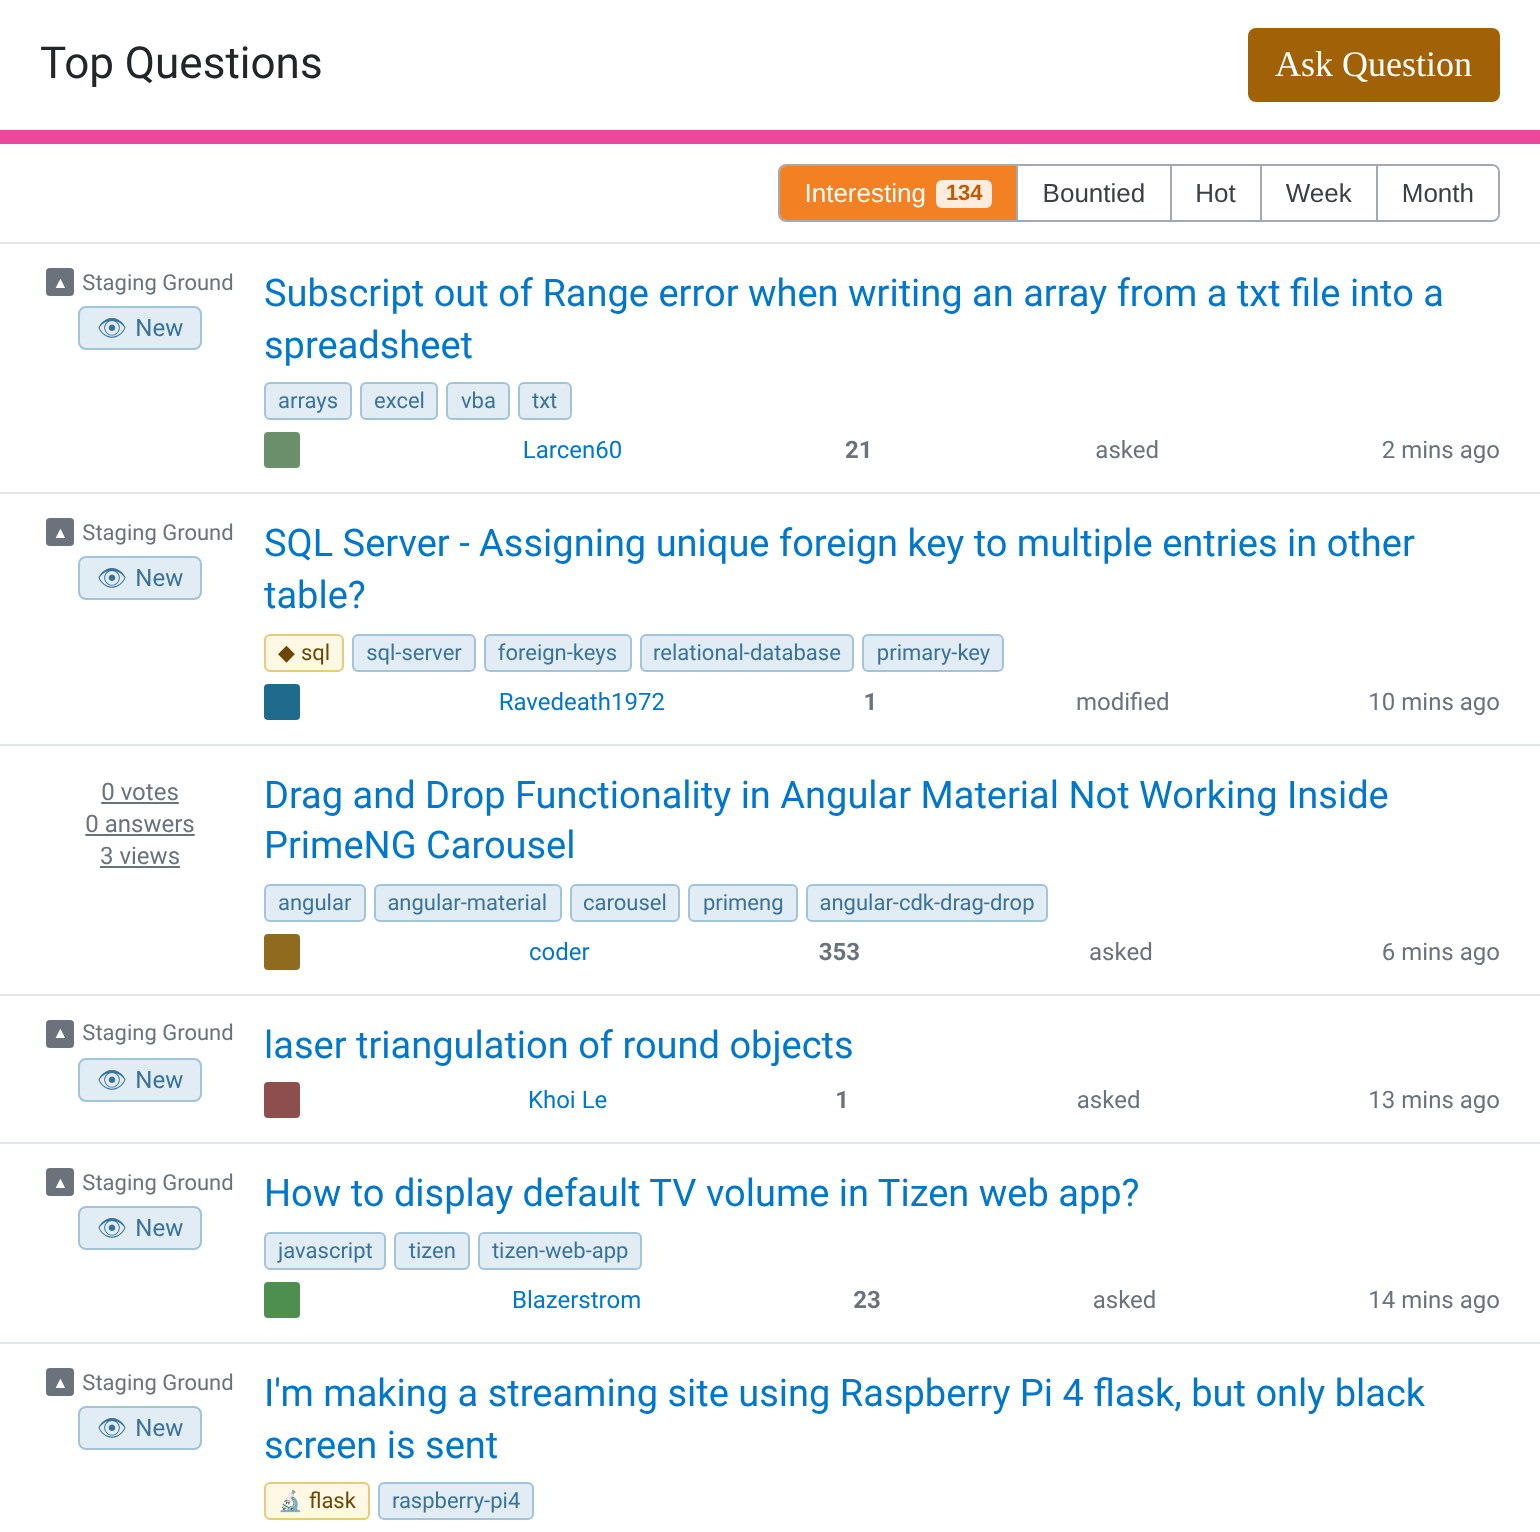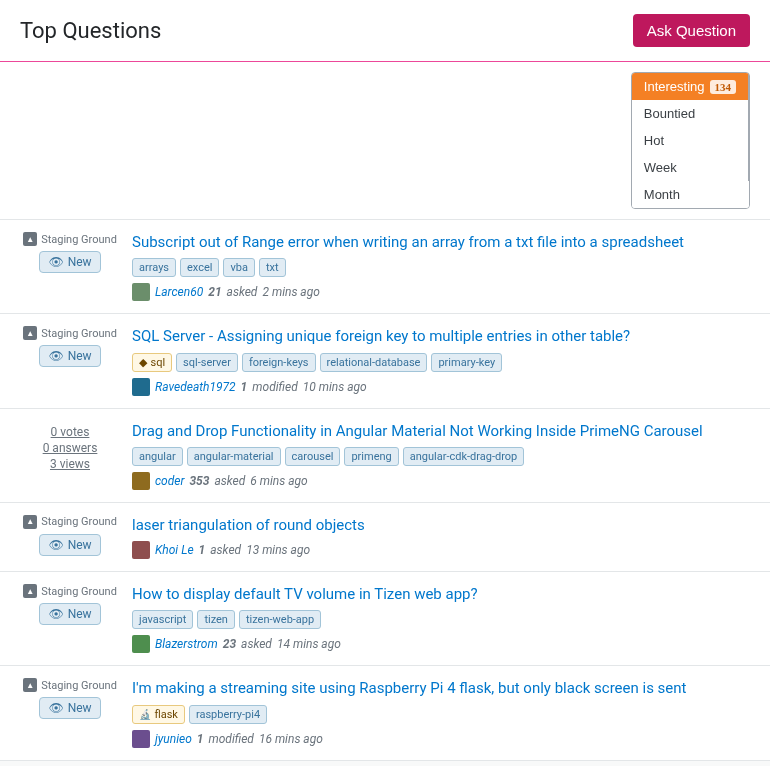--- a/index.html
+++ b/index.html
@@ -8,52 +8,52 @@
       background: #f8f9f9;
       color: #232629;
       font-size: 13px;
     }
     .header {
       display: flex;
       align-items: center;
       justify-content: space-between;
       padding: 14px 20px;
       background: #fff;
-      border-bottom: 1px solid #ec4899;
+      border-bottom: 7px solid #ec4899;
     }
     .header-title {
       font-size: 22px;
       font-weight: 400;
       color: #232629;
     }
     .ask-button {
-      background: #be185d;
+      background: #a16207;
       color: #fff;
       border: none;
       border-radius: 4px;
       padding: 8px 14px;
-      font-size: 15px;
+      font-size: 18px;
       cursor: pointer;
       white-space: nowrap;
+      font-family: Liberation Serif, serif;
     }
     .filter-bar {
       display: flex;
       justify-content: flex-end;
       align-items: center;
       padding: 10px 20px;
       background: #fff;
       border-bottom: 1px solid #e3e6e8;
       gap: 0;
     }
     .filter-tabs {
       display: flex;
       border: 1px solid #a2a9b1;
       border-radius: 4px;
       overflow: hidden;
-      flex-direction: column;
     }
     .filter-tab {
       padding: 6px 12px;
       background: #fff;
       border: none;
       border-right: 1px solid #a2a9b1;
       cursor: pointer;
       font-size: 13px;
       color: #3b4045;
       display: flex;
@@ -69,21 +69,20 @@
       background: #fff;
       color: #f48024;
       border-radius: 3px;
       padding: 1px 5px;
       font-size: 11px;
       font-weight: bold;
     }
     .filter-tab.active .count-badge {
       background: rgba(255,255,255,0.85);
       color: #c05a05;
-      font-family: Liberation Serif, serif;
     }
     .questions-list {
       padding: 0;
     }
     .question-item {
       display: flex;
       padding: 12px 20px;
       border-bottom: 1px solid #e3e6e8;
       background: #fff;
       gap: 12px;
@@ -138,21 +137,21 @@
       color: #6a737c;
       margin-top: 4px;
       gap: 2px;
       text-decoration: underline;
     }
     .question-right {
       flex: 1;
       min-width: 0;
     }
     .question-title {
-      font-size: 15px;
+      font-size: 19px;
       color: #0077cc;
       line-height: 1.35;
       cursor: pointer;
       text-decoration: none;
       display: block;
       margin-bottom: 6px;
     }
     .tags-row {
       display: flex;
       flex-wrap: wrap;
@@ -173,26 +172,25 @@
     .tag.featured {
       background: #fff8e5;
       color: #6d4700;
       border-color: #e8c97e;
     }
     .tag-flask-icon {
       font-size: 10px;
     }
     .meta-row {
       display: flex;
-      justify-content: flex-start;
+      justify-content: space-between;
       align-items: center;
       gap: 5px;
       font-size: 12px;
       color: #6a737c;
-      font-style: italic;
     }
     .user-link {
       color: #0077cc;
       cursor: pointer;
       display: flex;
       align-items: center;
       gap: 4px;
     }
     .user-avatar {
       width: 18px;

